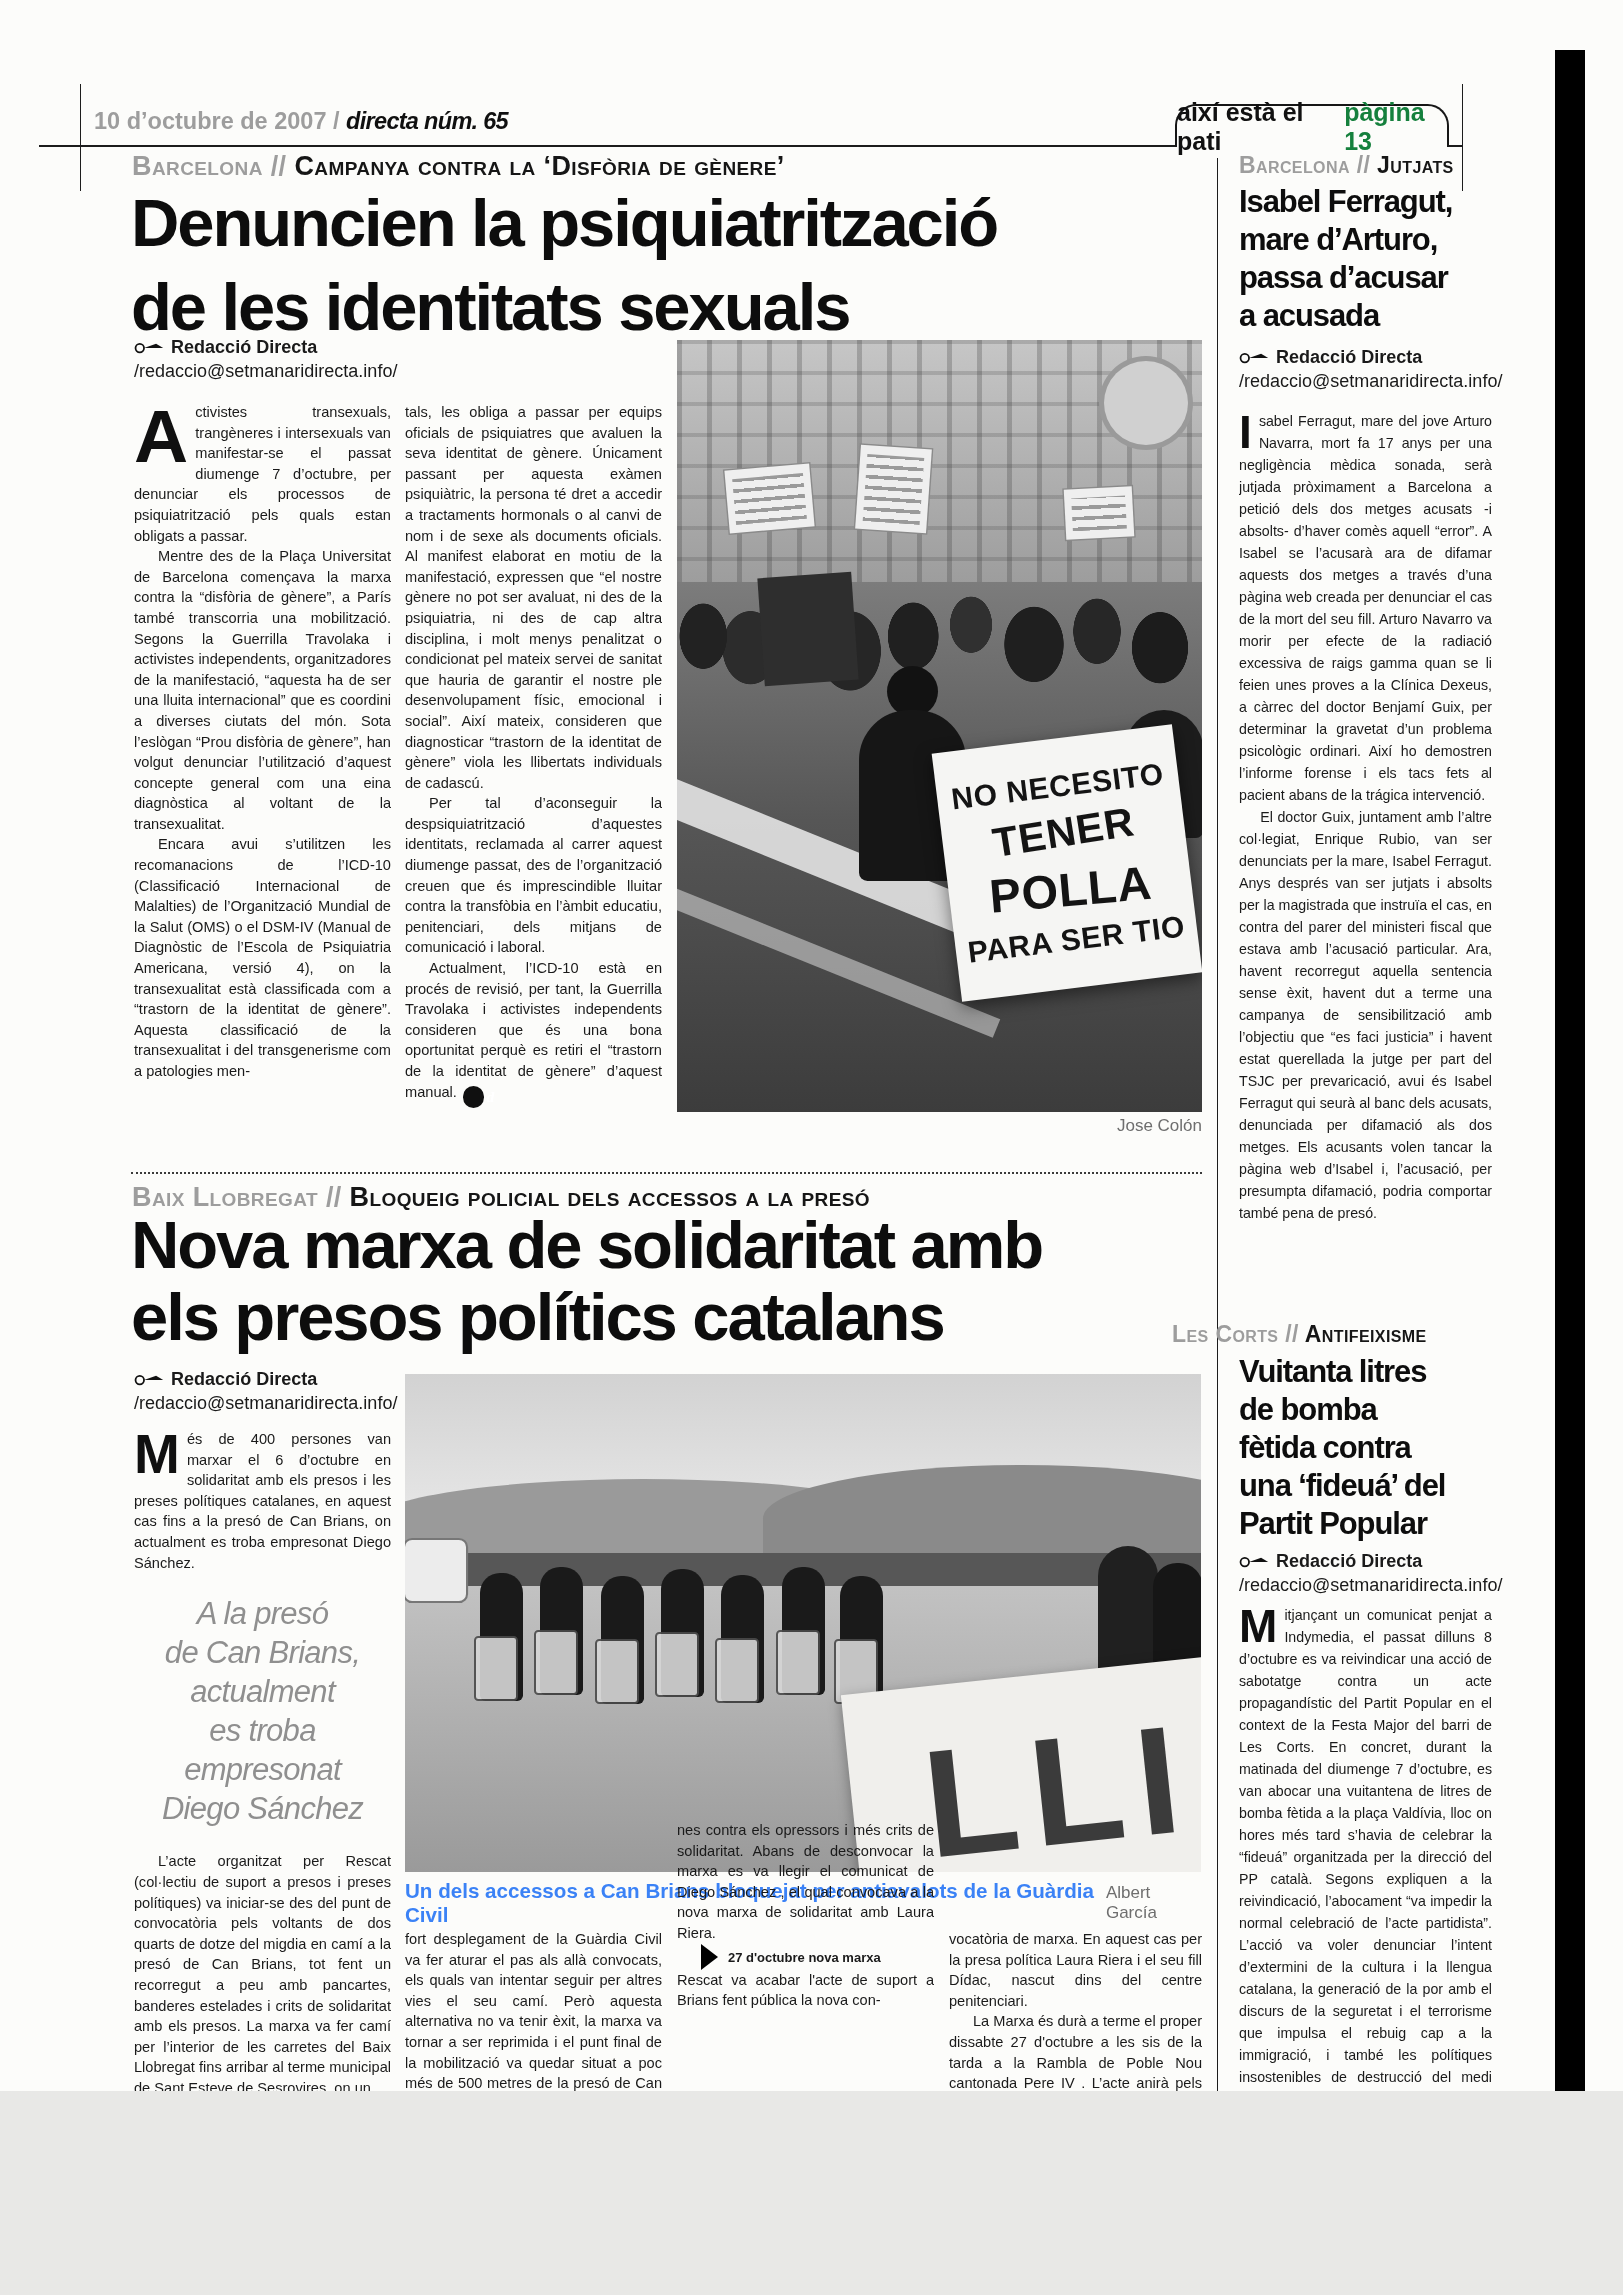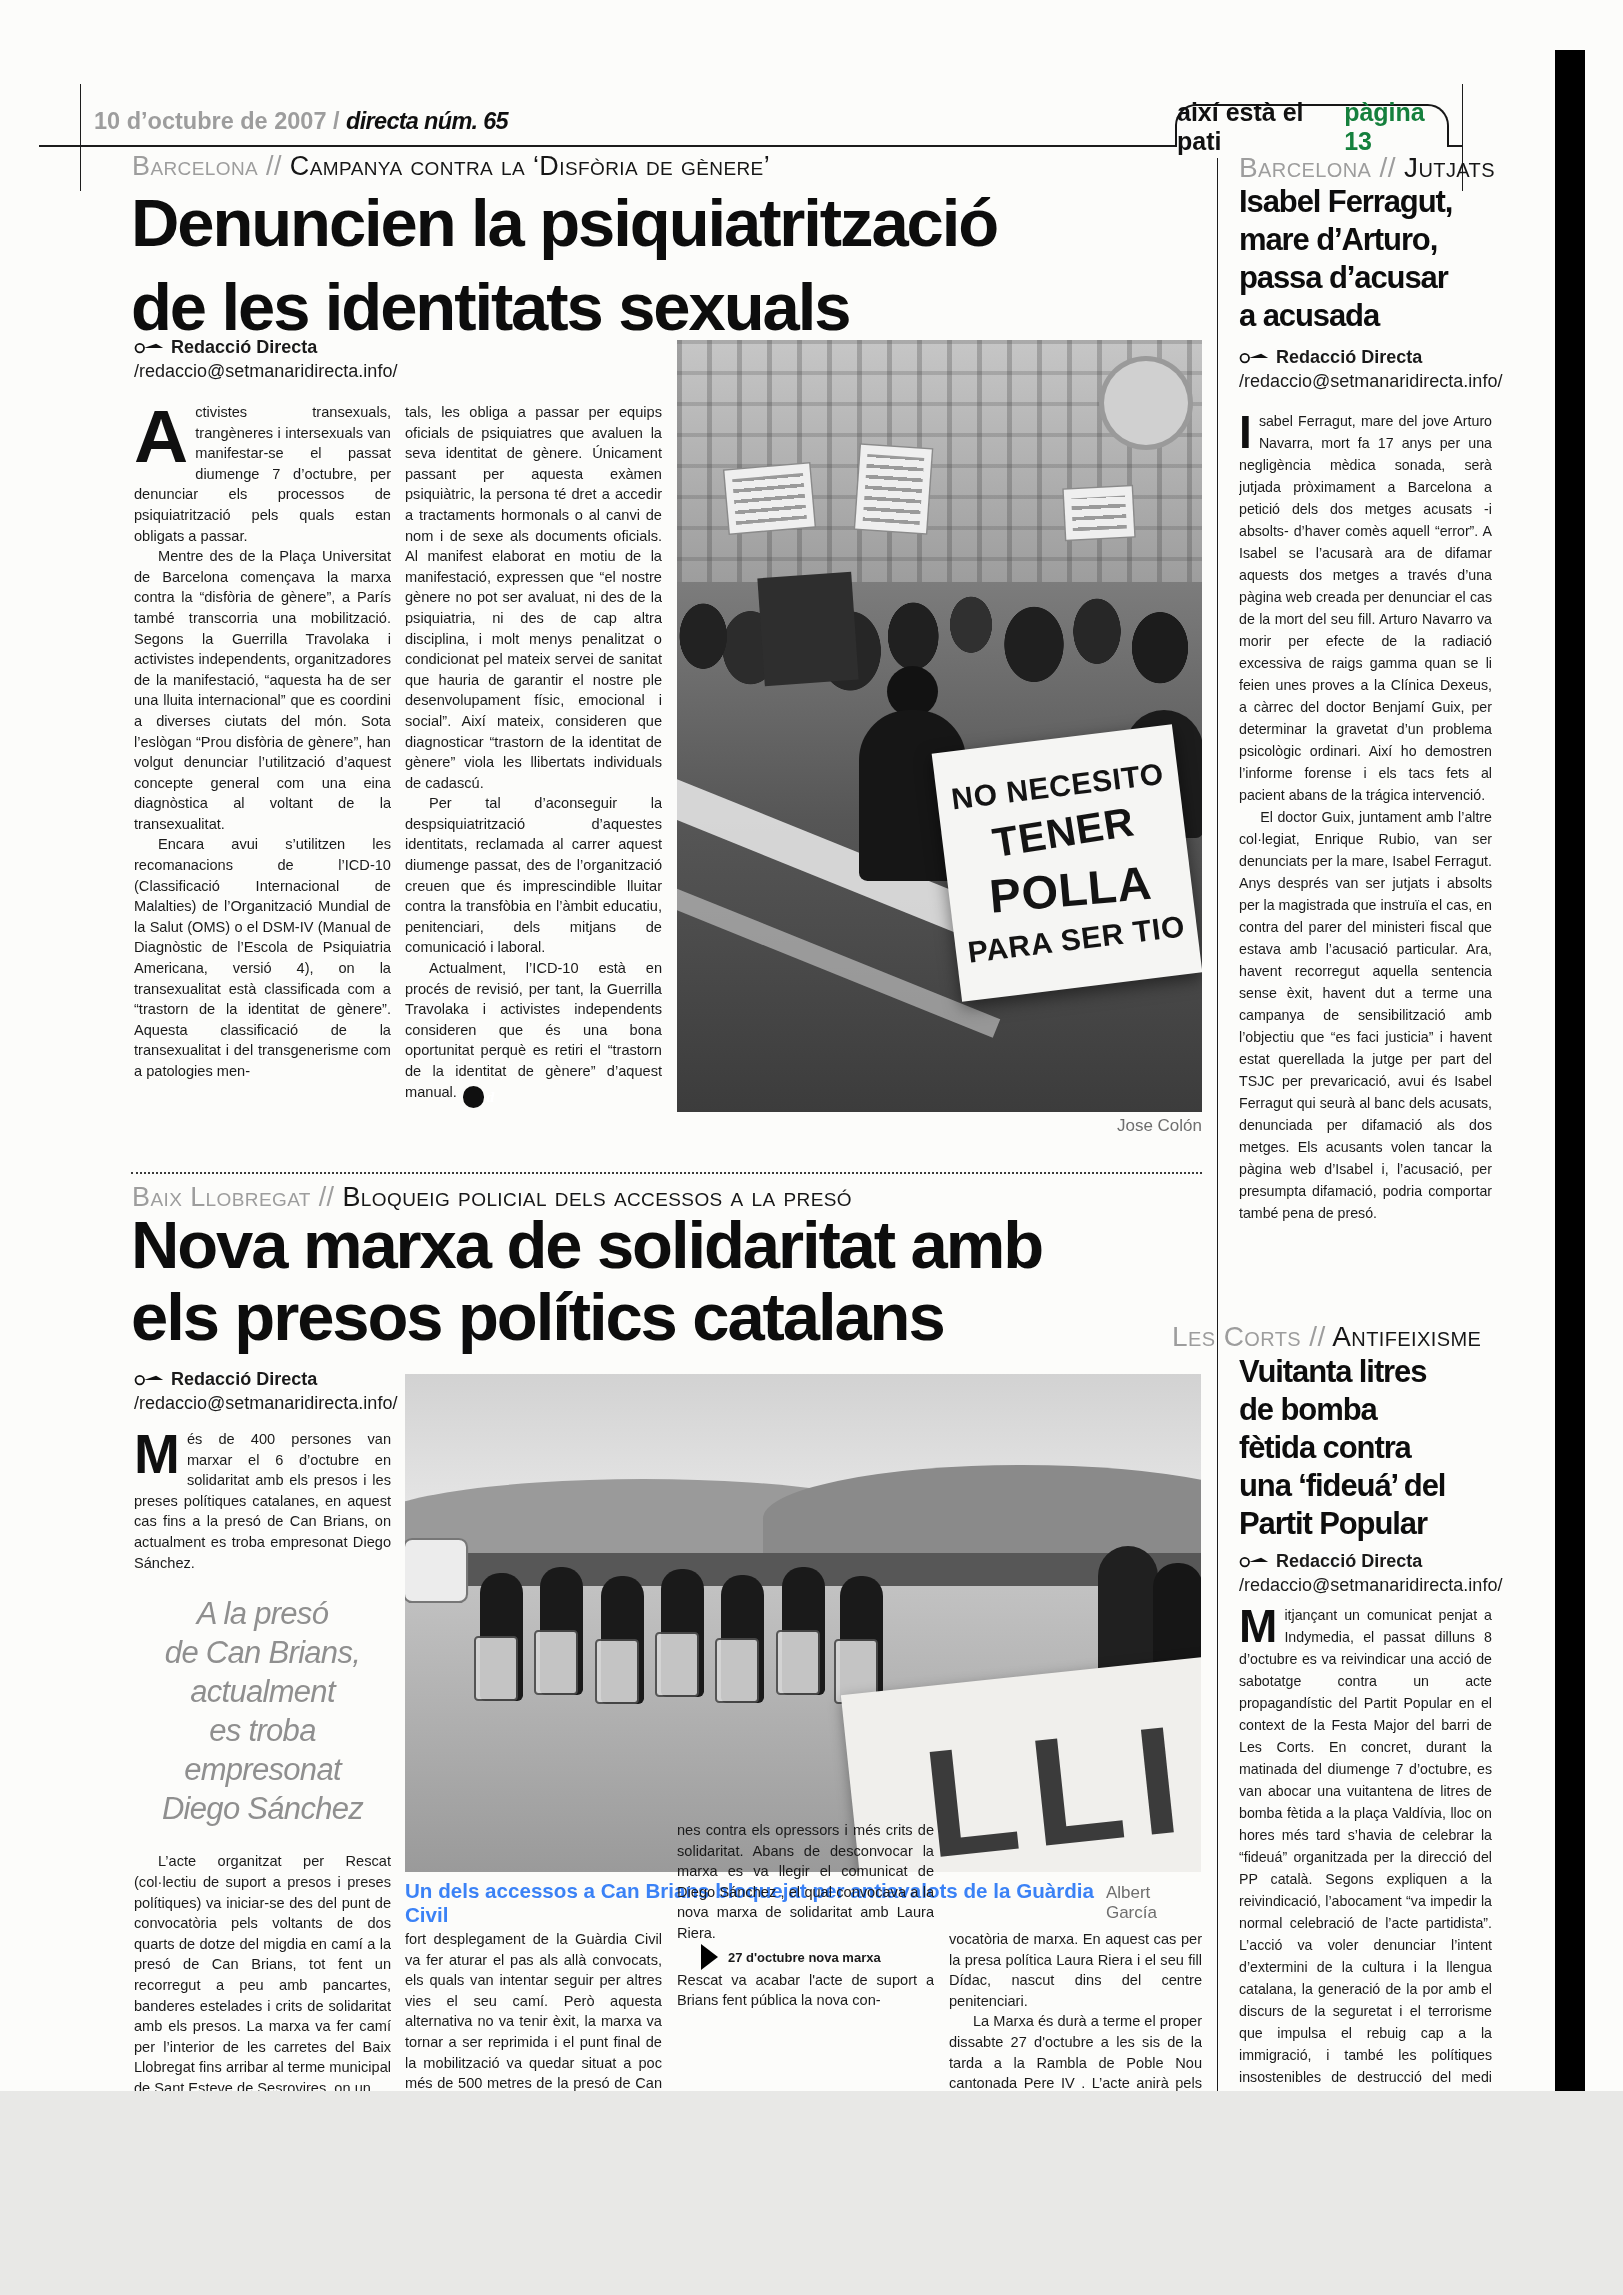--- a/index.html
+++ b/index.html
@@ -20,22 +20,22 @@
   .rule-top{left:39px;top:145px;width:1424px;height:2.1px;}
   .rule-bottom{left:39px;top:2183px;width:1424px;height:2.1px;}
   .tick{width:1.4px;height:107px;top:84px;}
   .tick-l{left:80px;}
   .tick-r{left:1462px;}
   .edge-bar{left:1555px;top:50px;width:30px;height:2196px;background:#000;}
   .divider-v{left:1217px;top:158px;width:1.4px;height:2027px;}
   .dotted{left:131px;top:1172px;width:1071px;border-top:2.8px dotted #3a3a3a;height:0;}
 
   
-  .kicker{font-size:27px;font-weight:normal;font-variant:small-caps;letter-spacing:0.4px;white-space:nowrap;}
-  .kicker.sb{font-size:28px;}
+  .kicker{font-size:27px;font-weight:bold;font-variant:small-caps;letter-spacing:0.4px;white-space:nowrap;}
+  .kicker.sb{font-size:23px;}
   .k-loc{color:#9d9d9d;}
   .k-sep{color:#9d9d9d;font-variant:normal;}
   .k-topic{color:#161616;}
 
   
   .headline{font-weight:bold;color:#0d0d0d;white-space:pre-line;letter-spacing:-2.1px;}
   .h1a{left:131px;top:181px;font-size:67px;line-height:84px;width:1067px;}
   .h2a{left:131px;top:1209px;font-size:67px;line-height:72px;width:1067px;}
   .sbh{font-size:31px;line-height:38px;letter-spacing:-1.1px;width:256px;}
   .sbh1{left:1239px;top:183px;}

